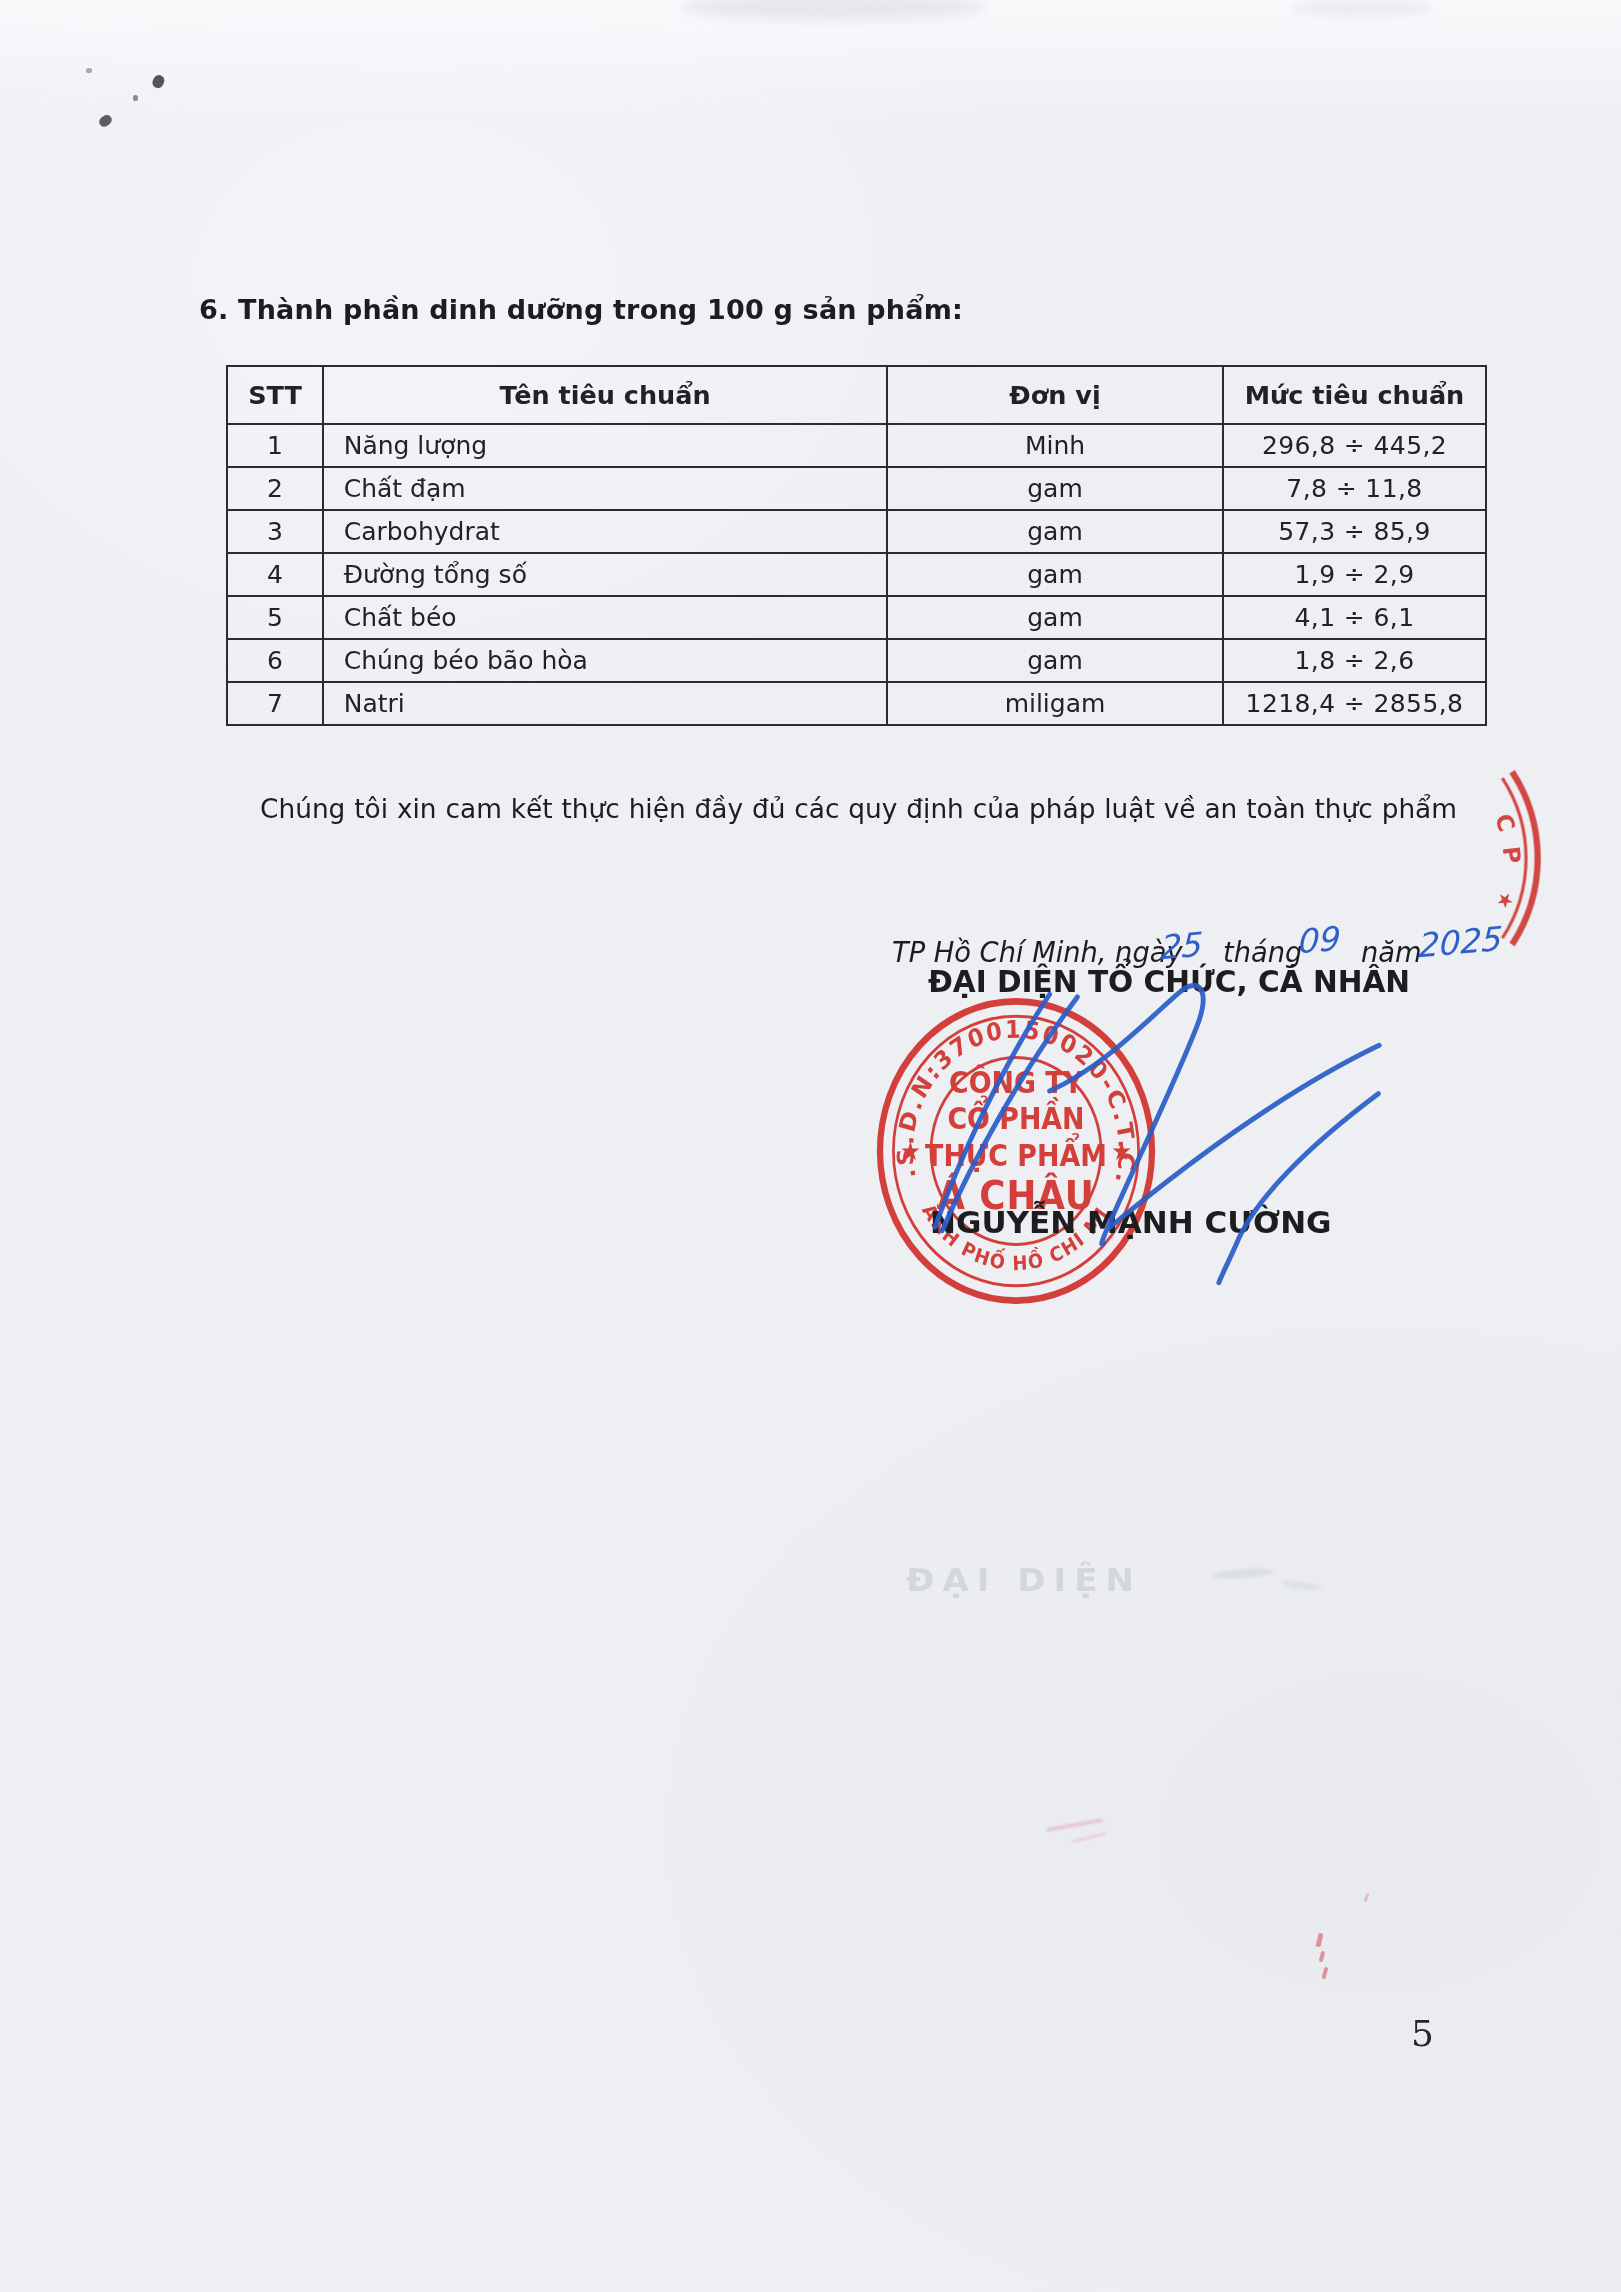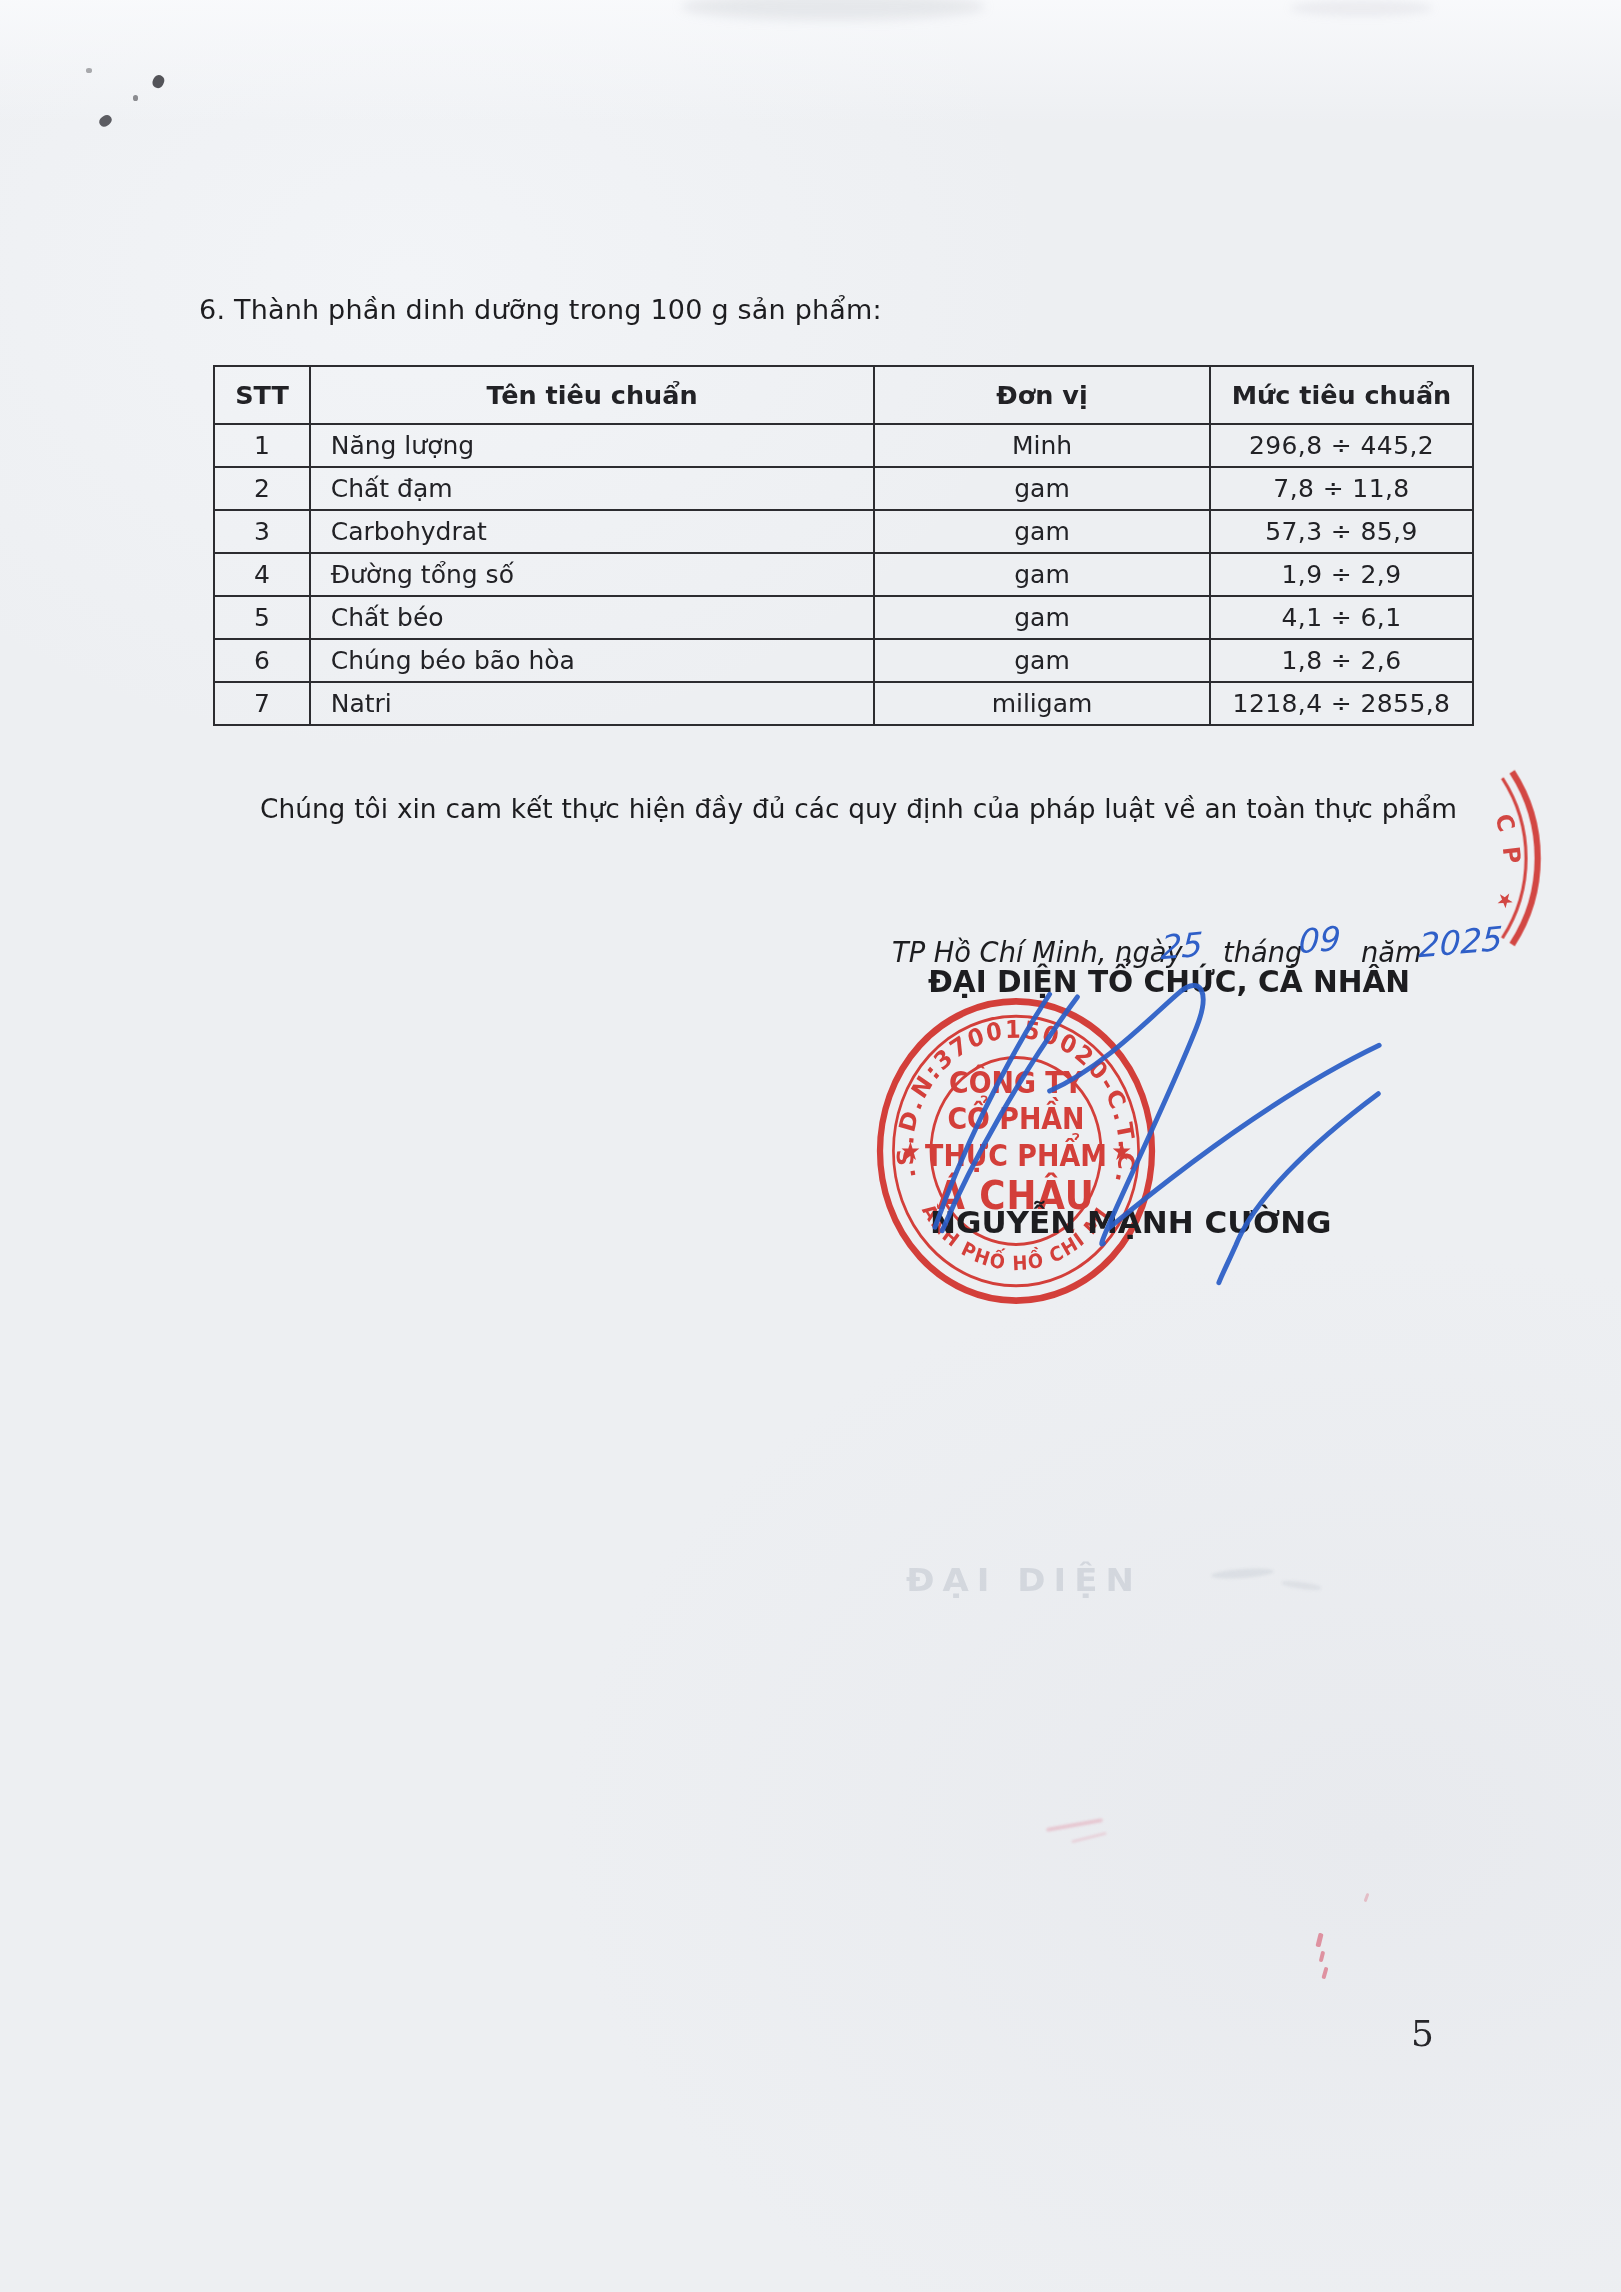--- a/index.html
+++ b/index.html
@@ -13,25 +13,25 @@
     position:relative;width:1621px;height:2293px;overflow:hidden;
     background:
       linear-gradient(180deg,rgba(250,251,253,.85) 0%,rgba(250,251,253,0) 125px),
       radial-gradient(1075px 806px at 25% 12%,#f2f4f7 0%,rgba(242,244,247,0) 60%),
       radial-gradient(1254px 896px at 85% 80%,#e8eaee 0%,rgba(232,234,238,0) 65%),
       #edeff2;
   }
   
   .section-title{
     position:absolute;left:199px;top:294px;
-    font-size:27px;font-weight:normal;letter-spacing:0.2px;
+    font-size:27px;font-weight:bold;letter-spacing:0.2px;
   }
   
   .ntable{
-    position:absolute;left:213px;top:365px;width:1259px;
+    position:absolute;left:226px;top:365px;width:1259px;
     border-collapse:collapse;table-layout:fixed;
     font-size:25px;color:#222226;
   }
   .ntable col.w0{width:96px}
   .ntable col.w1{width:564px}
   .ntable col.w2{width:336px}
   .ntable col.w3{width:263px}
   .ntable th,.ntable td{
     border:2.1px solid #2c2c30;
     padding:0 5.4px;vertical-align:middle;

